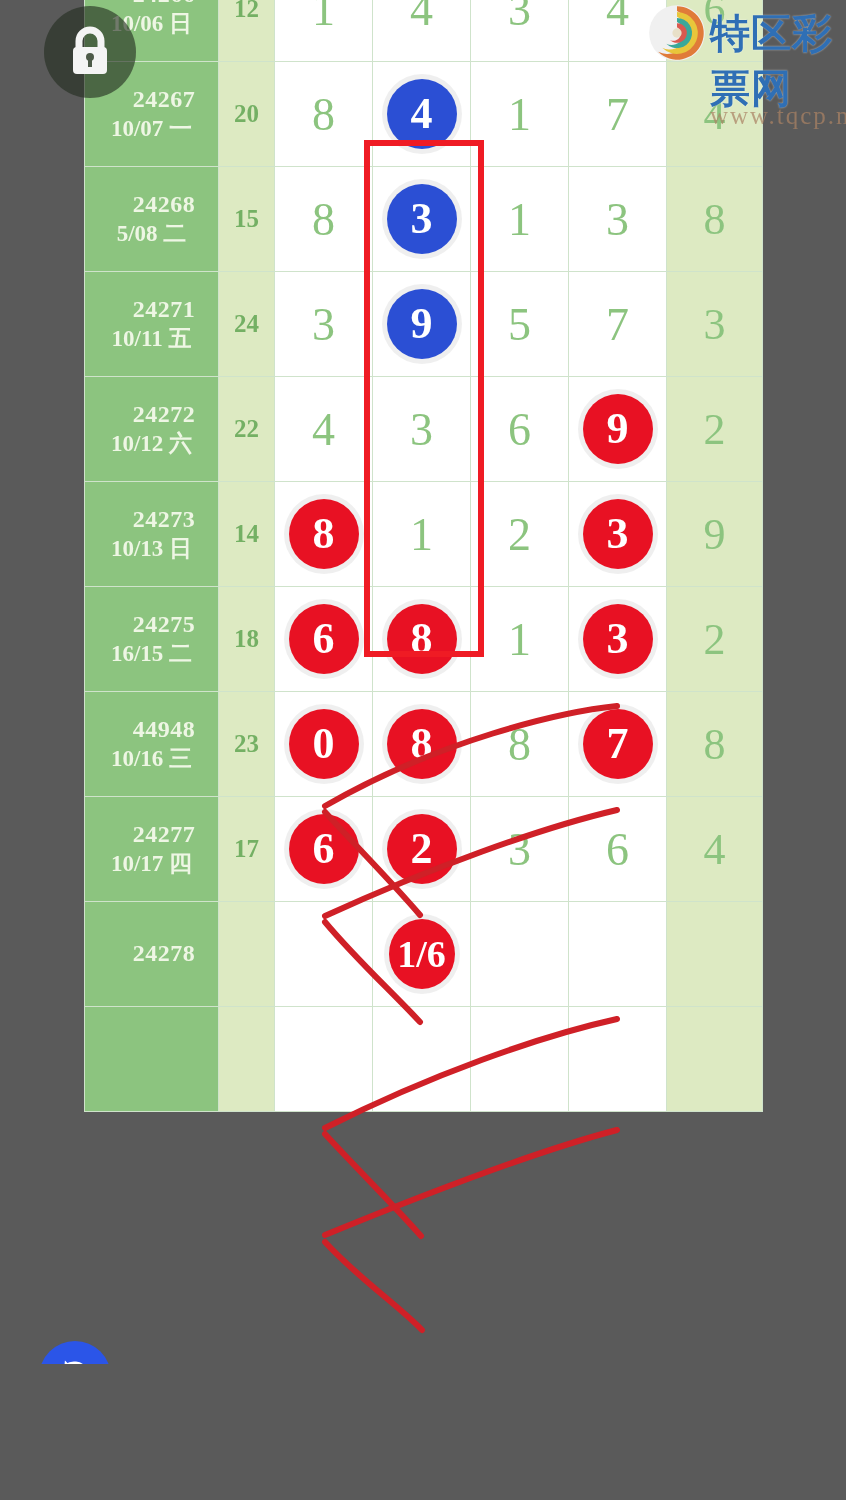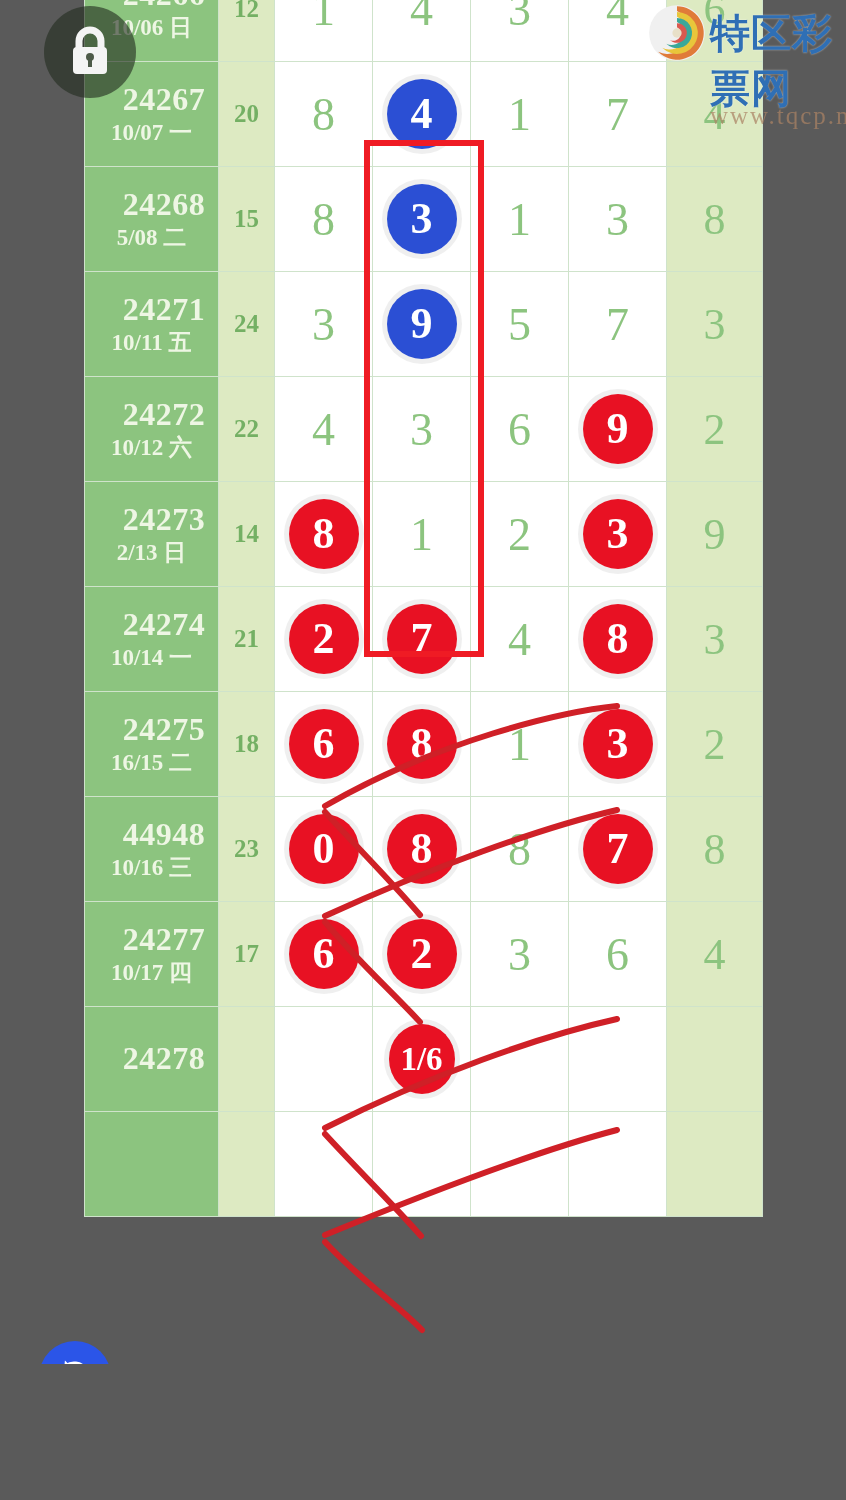--- a/index.html
+++ b/index.html
@@ -39,21 +39,21 @@
   }
 
   td.issue {
     background: #8cc47f;
     color: #eef6e4;
     border-right: 2px solid #7ab06c;
     border-top: 1px solid #7fb873;
     border-bottom: 1px solid #7fb873;
     line-height: 1.22;
   }
-  td.issue .num { font-size: 32px; font-weight: bold; letter-spacing: .5px; margin-left: 25px; }
+  td.issue .num { font-size: 24px; font-weight: bold; letter-spacing: .5px; margin-left: 25px; }
   td.issue .dt  { font-size: 23px; font-weight: bold; }
 
   td.sum {
     background: #ddeac2;
     color: #74b064;
     font-size: 25px; font-weight: bold;
     border-left: 2px solid #8bb97f;
     border-right: 3px solid #8bb97f;
     border-top: 1px solid #b9d4ae;
     border-bottom: 1px solid #b9d4ae;
@@ -87,21 +87,21 @@
     display: flex; align-items: center; justify-content: center;
     color: #fff;
     font-size: 44px;
     font-weight: bold;
     line-height: 1;
     box-shadow: 0 0 0 5px rgba(236,236,236,.85);
     z-index: 4;
   }
   .tok.blue { background: #2b4fd4; }
   .tok.red  { background: #e81123; }
-  .tok.frac { font-size: 33px; width: 66px; height: 70px; border-radius: 50%; }
+  .tok.frac { font-size: 38px; width: 66px; height: 70px; border-radius: 50%; }
 
   
   #redbox {
     position: absolute;
     left: 364px; top: 140px;
     width: 120px; height: 517px;
     border: 6px solid #ef1b24;
     z-index: 6;
     pointer-events: none;
   }
@@ -273,50 +273,32 @@
           <td class="dig"><span>3</span></td>
           <td class="dig"><span>6</span></td>
           <td class="dig">
             <div class="tok red">9</div>
           </td>
           <td class="tail">2</td>
         </tr>
         <tr>
           <td class="issue">
             <div class="num">24273</div>
-            <div class="dt">2/13 日</div>
+            <div class="dt">10/13 日</div>
           </td>
           <td class="sum">14</td>
           <td class="dig">
             <div class="tok red">8</div>
           </td>
           <td class="dig"><span>1</span></td>
           <td class="dig"><span>2</span></td>
           <td class="dig">
             <div class="tok red">3</div>
           </td>
           <td class="tail">9</td>
-        </tr>
-        <tr>
-          <td class="issue">
-            <div class="num">24274</div>
-            <div class="dt">10/14 一</div>
-          </td>
-          <td class="sum">21</td>
-          <td class="dig">
-            <div class="tok red">2</div>
-          </td>
-          <td class="dig">
-            <div class="tok red">7</div>
-          </td>
-          <td class="dig"><span>4</span></td>
-          <td class="dig">
-            <div class="tok red">8</div>
-          </td>
-          <td class="tail">3</td>
         </tr>
         <tr>
           <td class="issue">
             <div class="num">24275</div>
             <div class="dt">16/15 二</div>
           </td>
           <td class="sum">18</td>
           <td class="dig">
             <div class="tok red">6</div>
           </td>

